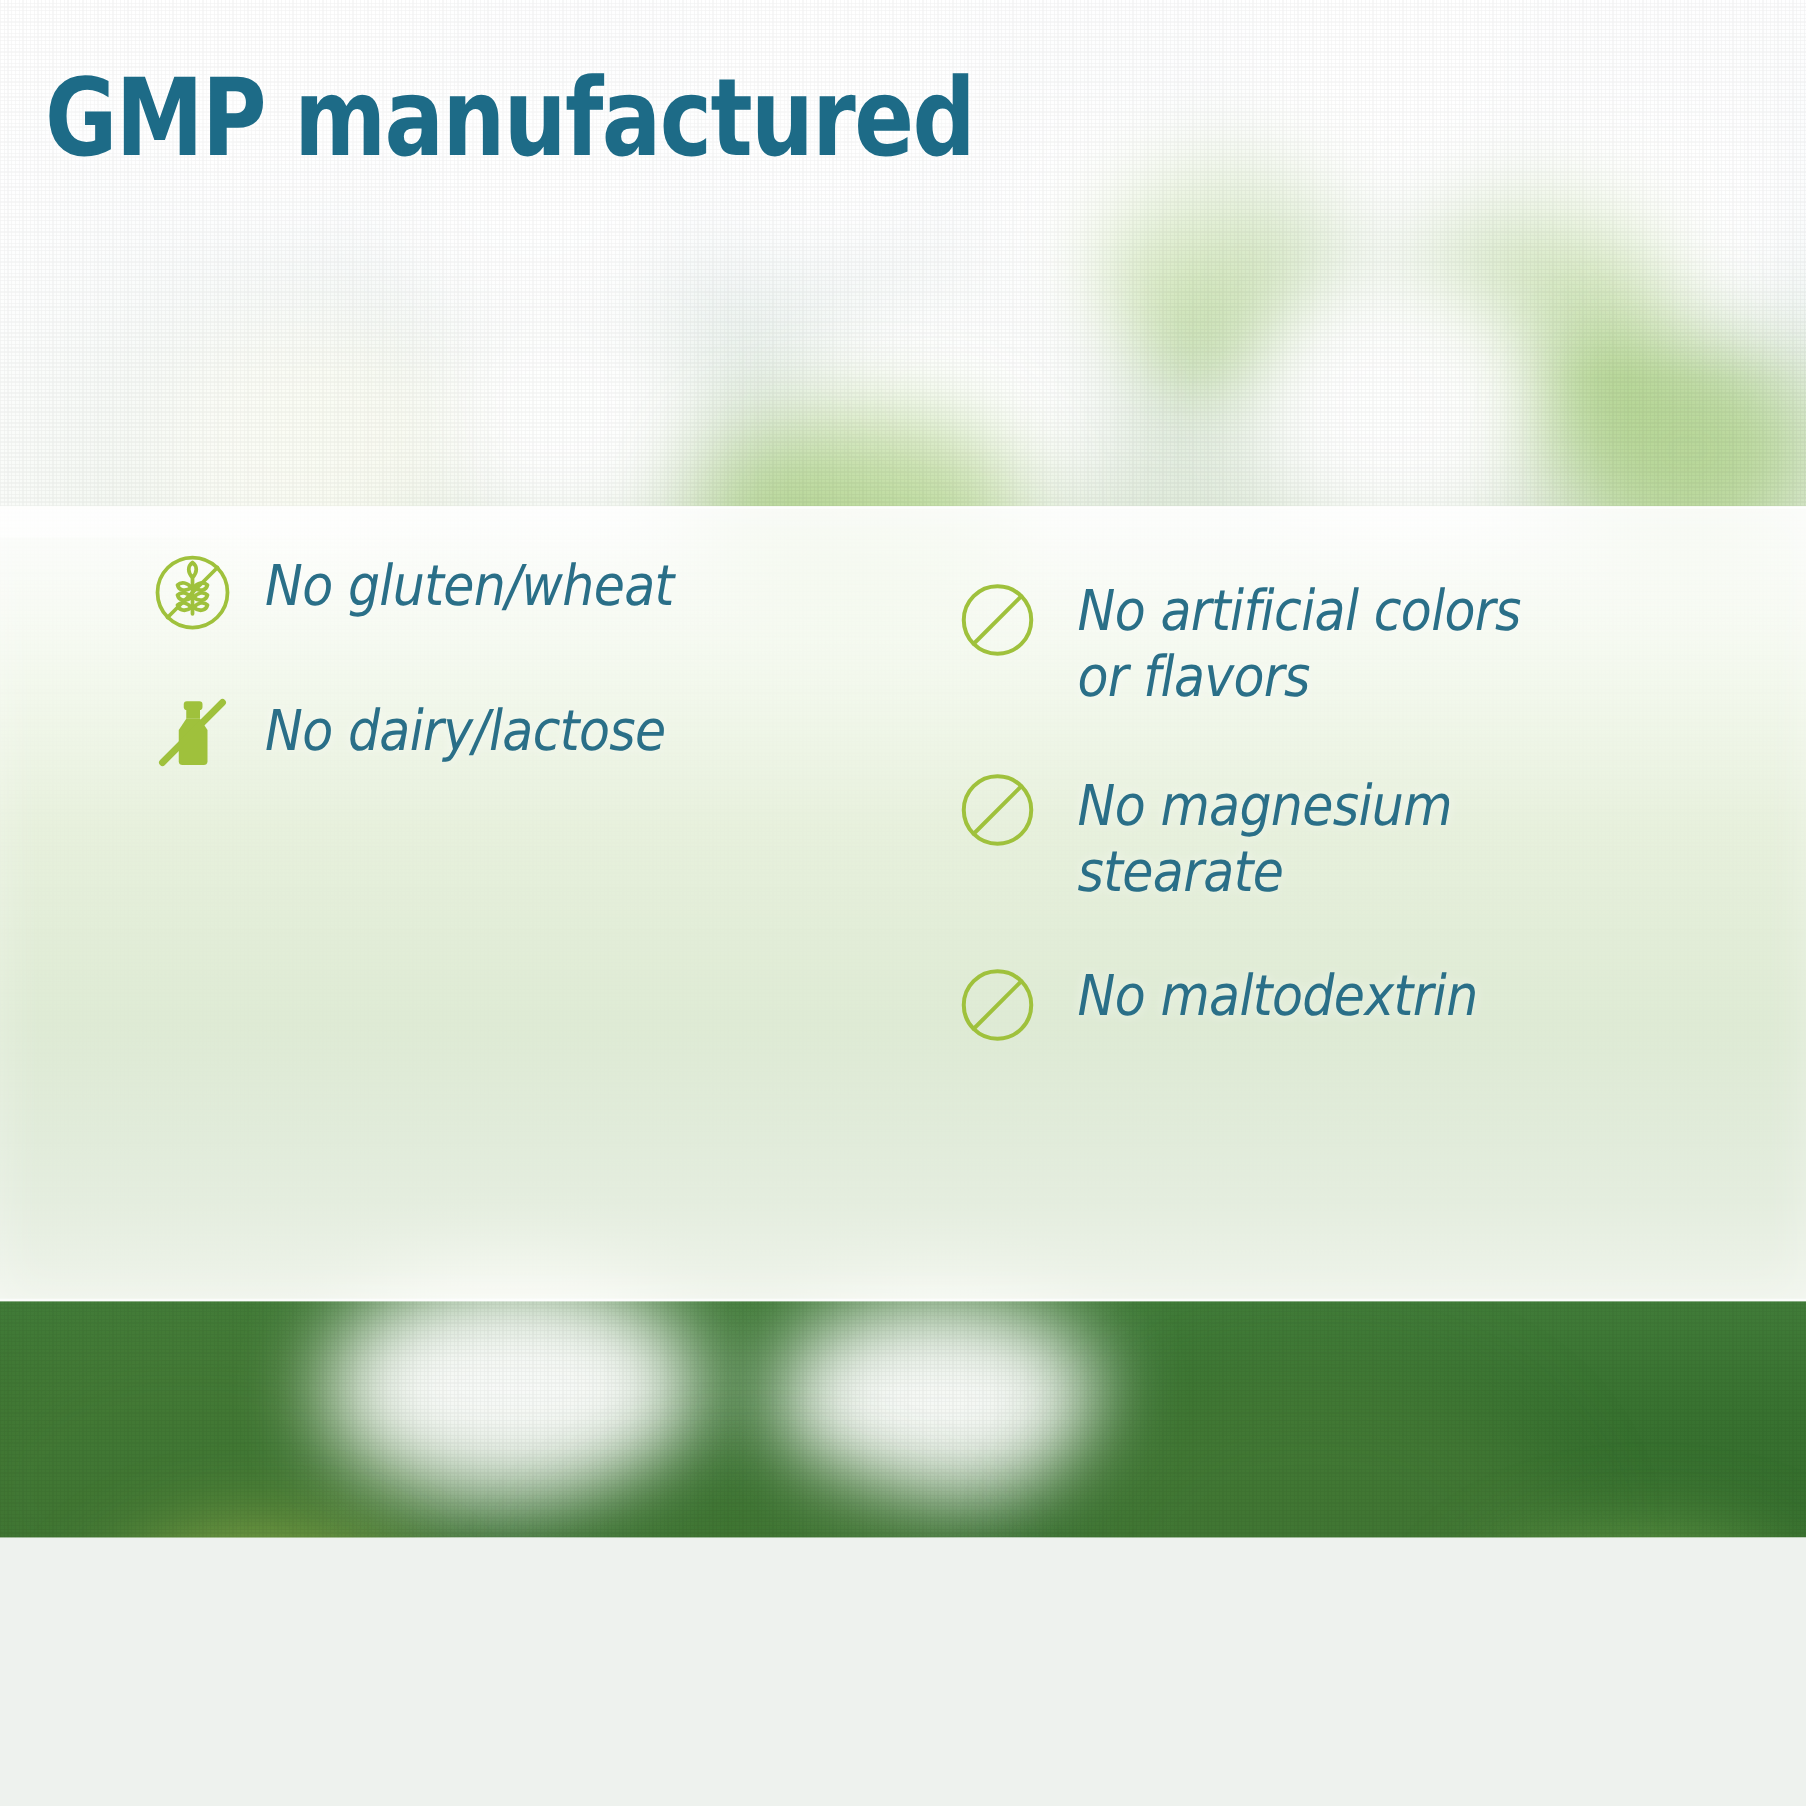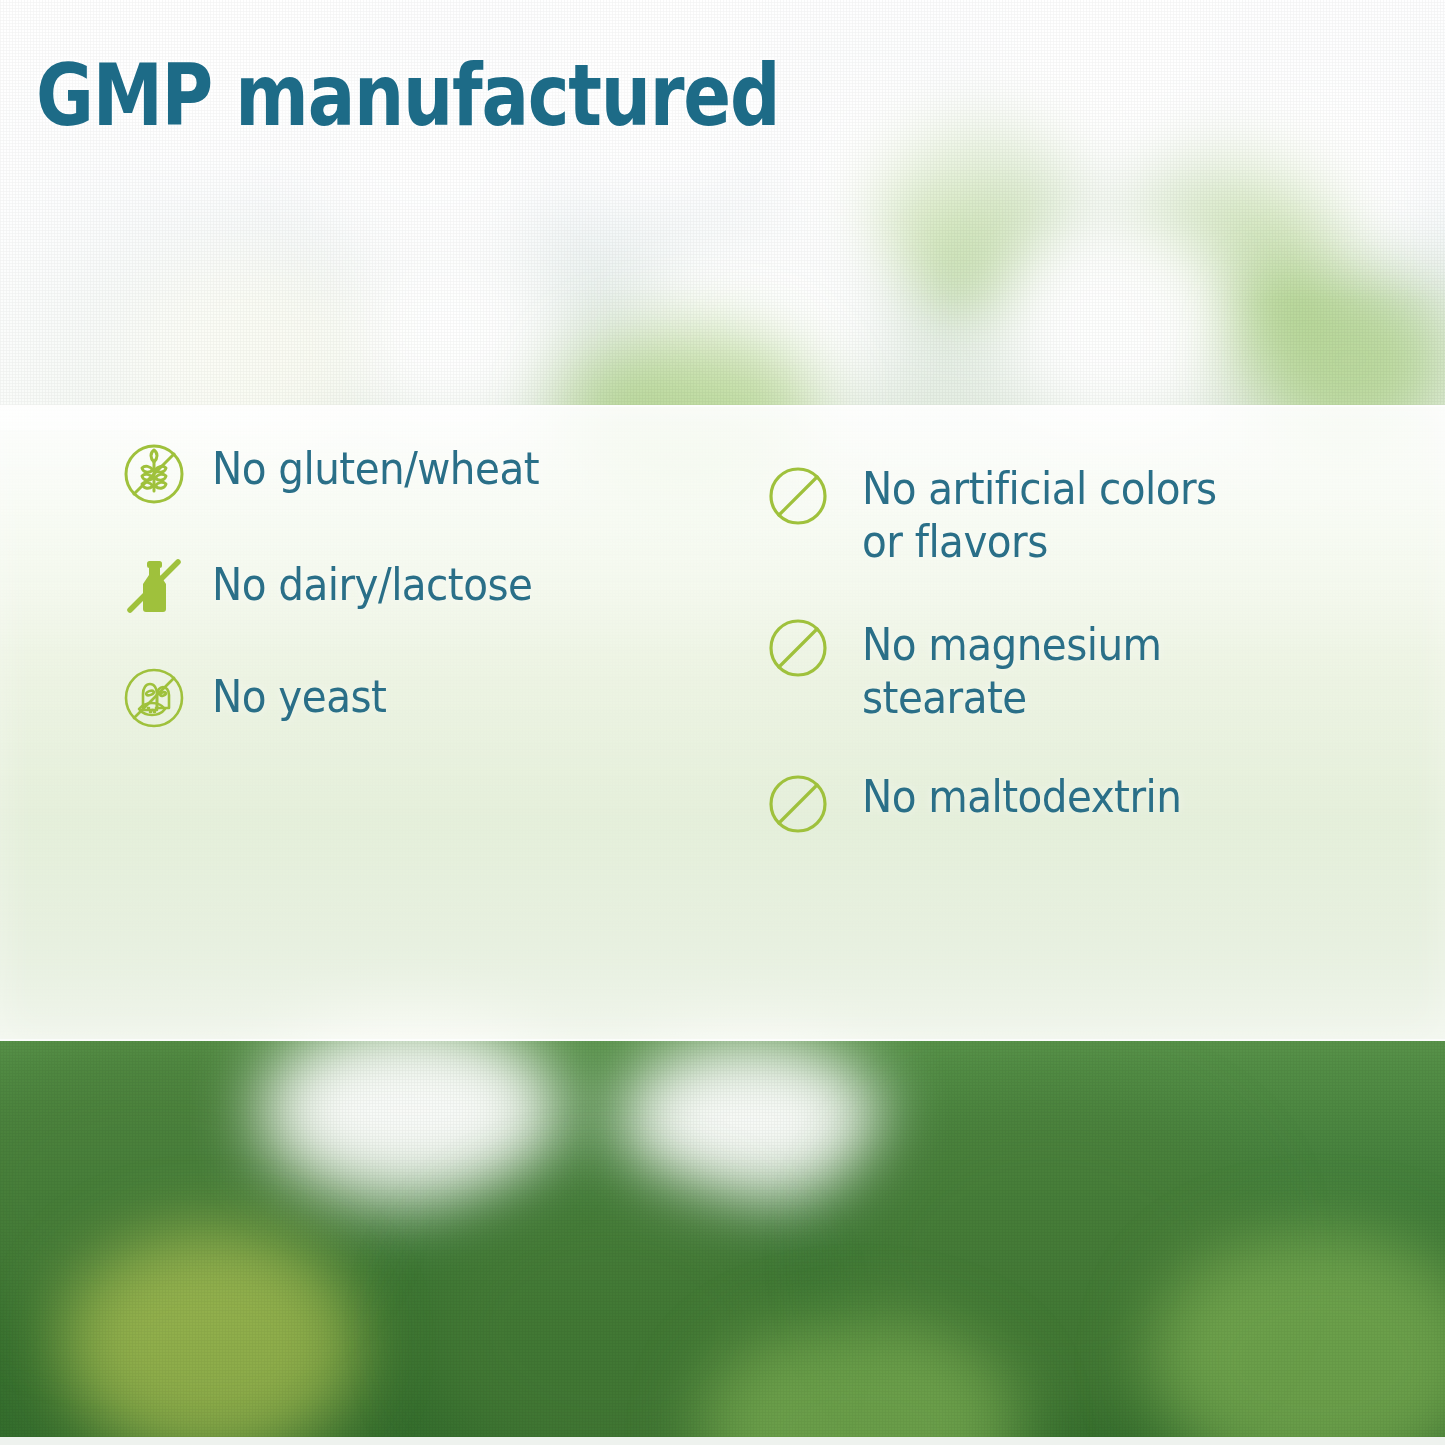--- a/index.html
+++ b/index.html
@@ -1,21 +1,21 @@
 <!DOCTYPE html>
 <html><head>
 <meta charset="utf-8">
 <style>
   html,body{margin:0;padding:0;}
   body{
     width:1445px;height:1445px;overflow:hidden;
     font-family:"Liberation Sans", sans-serif;
     background:#eef2ee;
   }
-  #stage{position:relative;width:1445px;height:1437px;overflow:hidden;}
+  #stage{position:relative;width:1445px;height:1230px;overflow:hidden;}
 
   
   .bg-layer{position:absolute;inset:0;}
 
   .bg-base{
     background:
       linear-gradient(180deg,
         #f4f7fb 0%,
         #eef3f6 14%,
         #e9f0ea 26%,
@@ -94,21 +94,21 @@
         rgba(253,255,250,0.84) 18%,
         rgba(250,252,243,0.80) 40%,
         rgba(248,251,241,0.82) 66%,
         rgba(250,252,245,0.88) 88%,
         rgba(252,253,248,0.93) 100%);
     border-top:2px solid rgba(255,255,255,0.85);
     border-bottom:2px solid rgba(255,255,255,0.80);
     box-shadow:0 0 40px rgba(255,255,255,.35) inset;
   }
 
-  .col{position:absolute;}
+  .col{position:absolute;font-style:italic;}
   .col-left{left:118px;top:438px;width:620px;}
   .col-right{left:762px;top:432px;width:620px;margin-top:28px;}
 
   .claim{display:flex;align-items:flex-start;}
   .claim .ico{
     flex:0 0 auto;width:72px;height:72px;
     display:flex;align-items:center;justify-content:center;
   }
   .claim .ico svg{display:block;}
   .claim .txt{
@@ -209,35 +209,20 @@
             <rect x="31" y="18" width="11" height="7"></rect>
             <path d="M31 25l-6 9v25a3 3 0 0 0 3 3h17a3 3 0 0 0 3-3V34l-6-9z"></path>
           </g>
           <line x1="12" y1="60" x2="60" y2="12" stroke="#9fc13c" stroke-width="5.5" stroke-linecap="round"></line>
         </svg>
       </span>
       <span class="txt">No dairy/lactose</span>
     </div>
 
 
-    <div class="claim">
-      <span class="ico">
-        <svg width="72" height="72" viewBox="0 0 72 72" fill="none" stroke="#9fc13c" stroke-width="2.6" stroke-linecap="round" stroke-linejoin="round">
-          <circle cx="36" cy="36" r="28"></circle>
-          <line x1="16" y1="56" x2="56" y2="16"></line>
-          <path d="M25 48V32c0-6 3-10 7-10s7 4 7 10v16z"></path>
-          <path d="M39 46V33c0-5 3-8 6-8s6 3 6 8v13z"></path>
-          <ellipse cx="32" cy="31" rx="4" ry="2" transform="rotate(-20 32 31)"></ellipse>
-          <ellipse cx="45" cy="32" rx="3" ry="1.6" transform="rotate(-20 45 32)"></ellipse>
-          <path d="M21 47c3-4 8-6 13-6s10 2 13 6c-3 4-8 6-13 6s-10-2-13-6z"></path>
-          <path d="M30 46h1M34 48h1M38 46h1M32 50h1M36 50h1"></path>
-        </svg>
-      </span>
-      <span class="txt">No yeast</span>
-    </div>
 
 
   </div>
 
   <div class="col col-right">
 
     <div class="claim">
       <span class="ico">
         <svg width="72" height="72" viewBox="0 0 72 72" fill="none" stroke="#9fc13c" stroke-width="3.2" stroke-linecap="round">
           <circle cx="36" cy="36" r="27"></circle>

